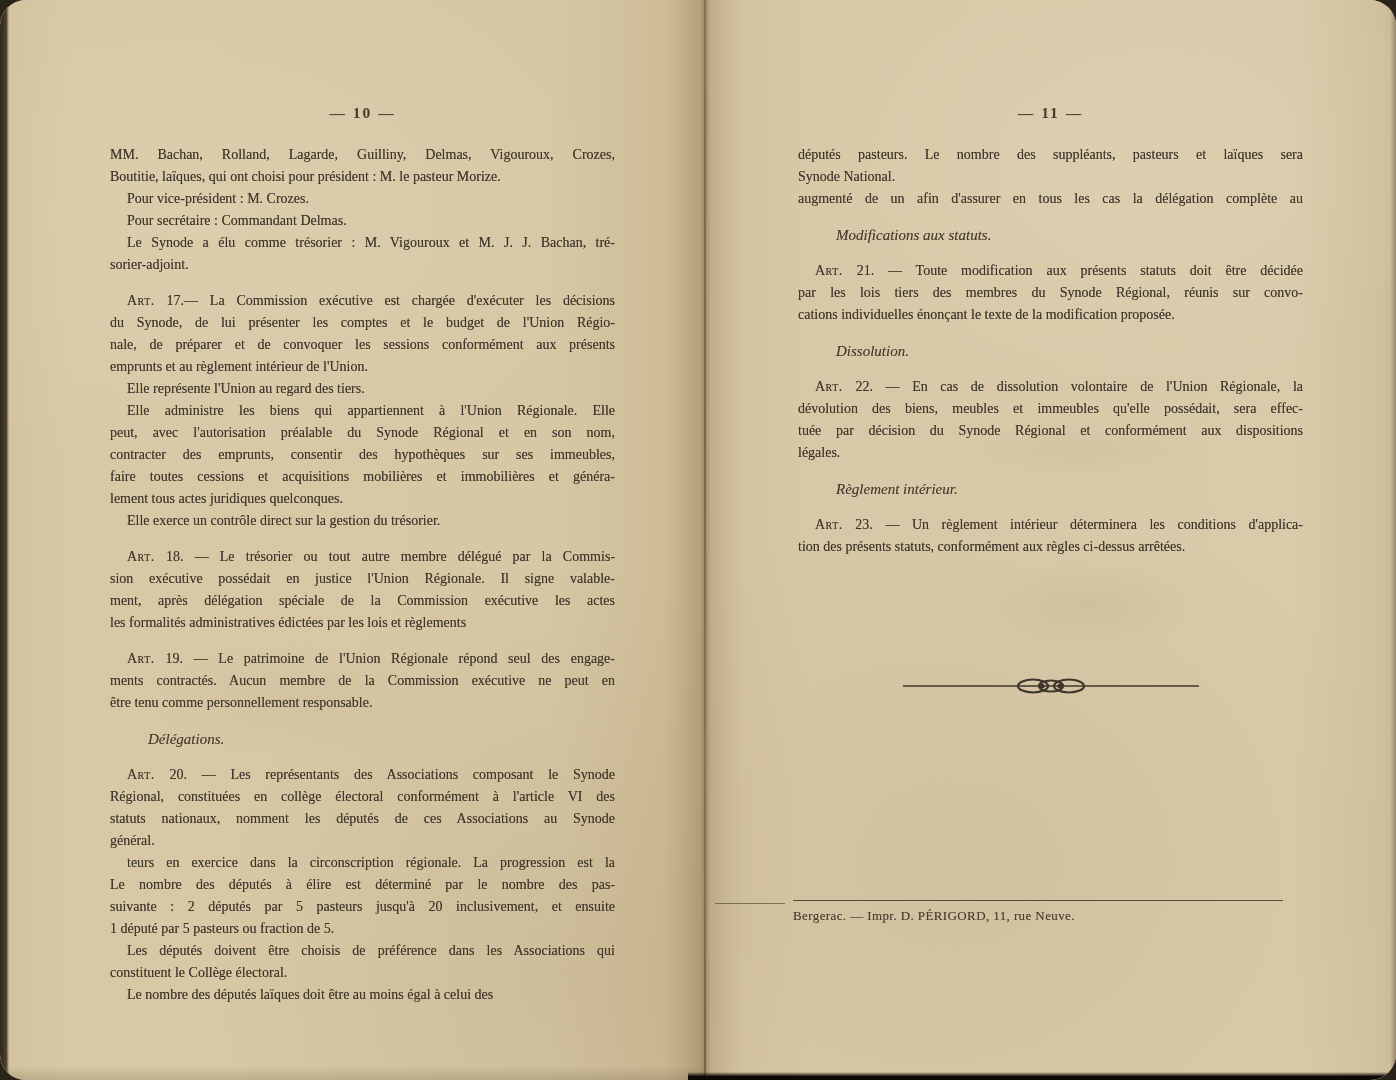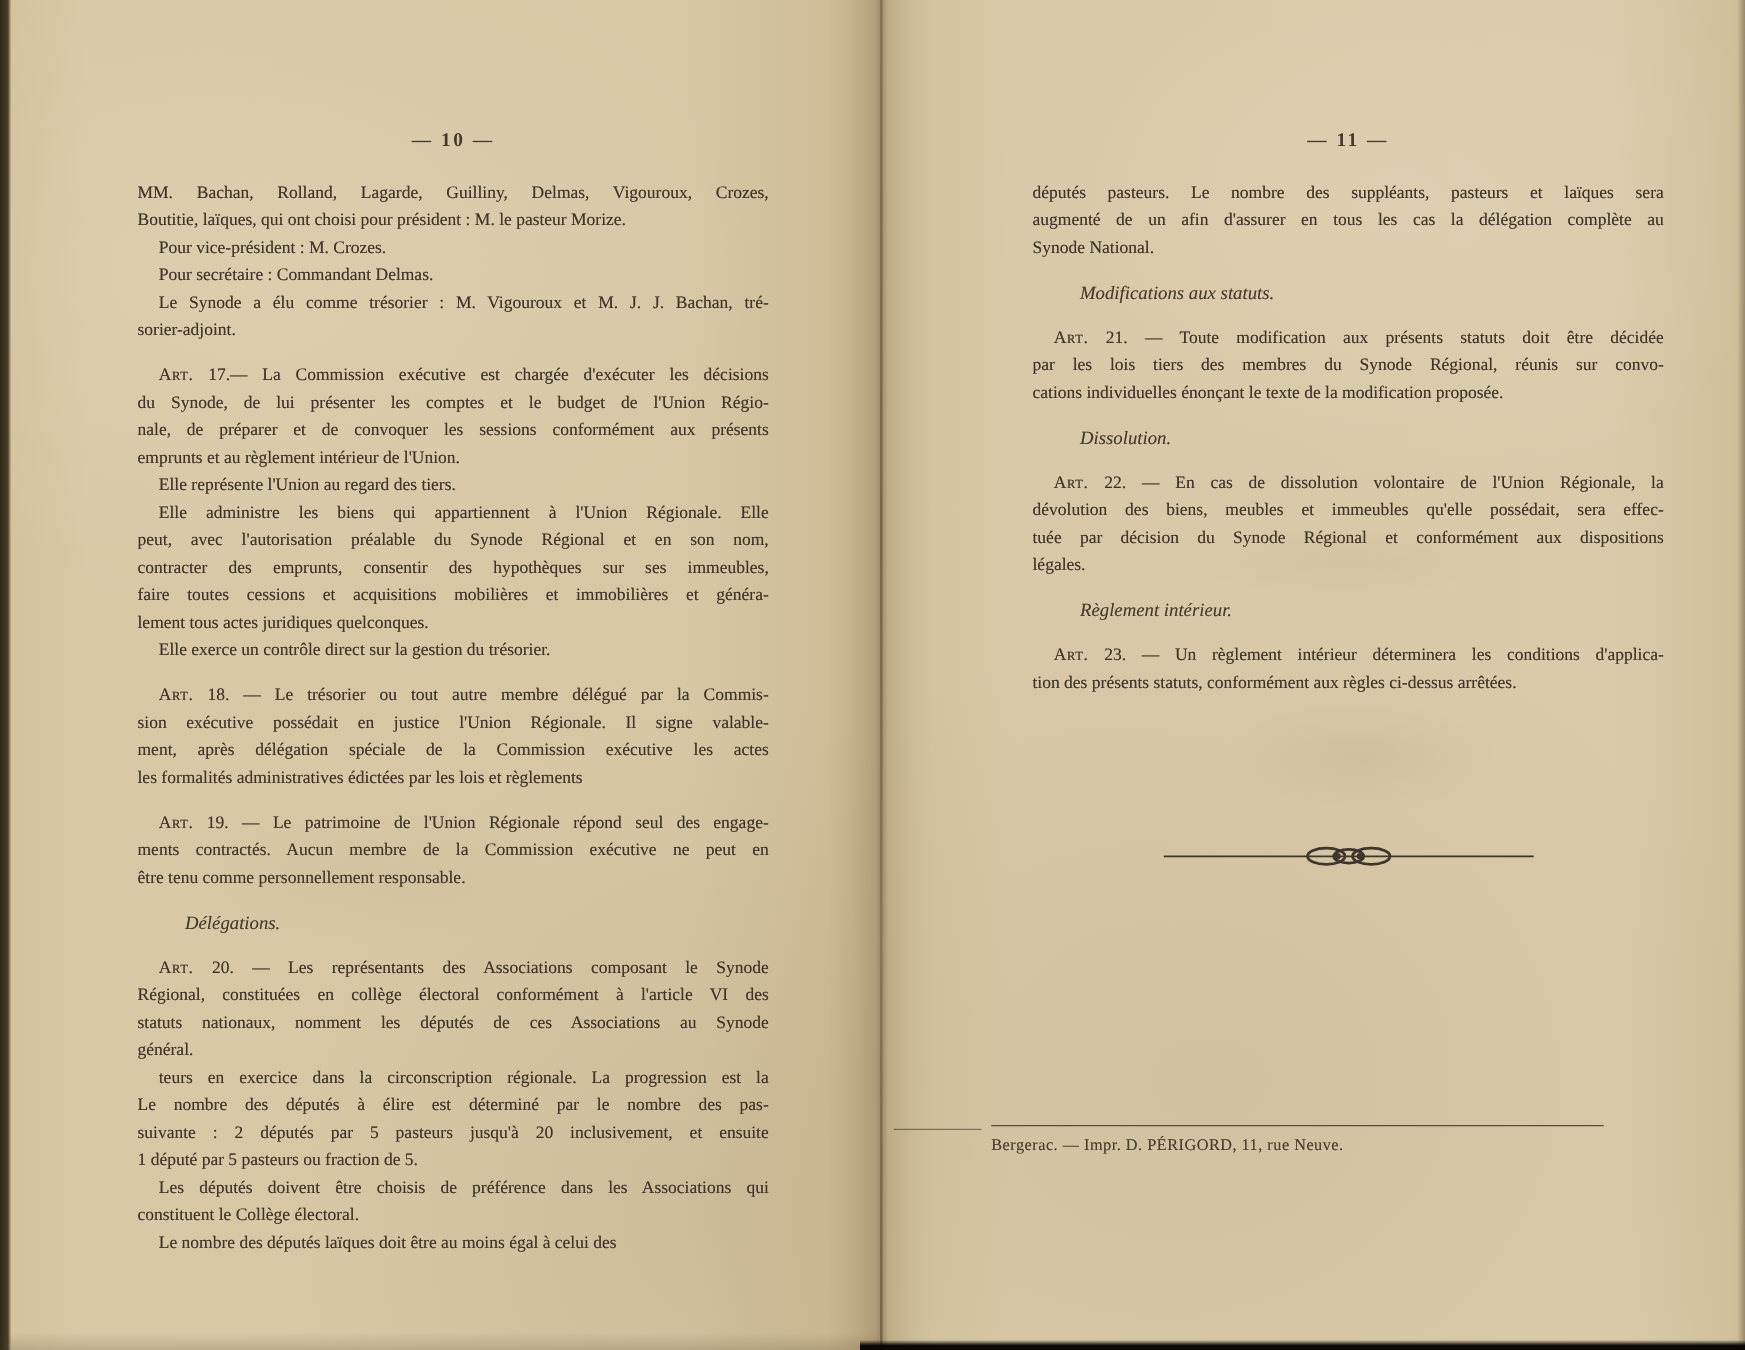--- a/index.html
+++ b/index.html
@@ -1,19 +1,20 @@
 <!DOCTYPE html>
 <html><head>
 <meta charset="utf-8">
 <style>
   html,body{margin:0;padding:0;background:#2a231a;}
   #scene{
     position:relative;width:1396px;height:1080px;overflow:hidden;
     font-family:"Liberation Serif","DejaVu Serif",serif;
     background:#f9a8d4;
+    border-radius:26px;
   }
   
   .page{position:absolute;top:0;height:1080px;}
   #page-left{
     left:0;width:703px;
     background:
       radial-gradient(ellipse 600px 400px at 30% 20%, rgba(255,250,235,0.10), rgba(0,0,0,0) 70%),
       radial-gradient(ellipse 500px 600px at 80% 90%, rgba(120,95,55,0.10), rgba(0,0,0,0) 70%),
       linear-gradient(90deg,#d2c29e 0%, #d8c8a6 10%, #d7c7a5 78%, #cdbb95 97%, #c4b089 100%);
   }
@@ -40,21 +41,21 @@
   #edge-right{position:absolute;top:0;right:0;width:6px;height:1080px;background:linear-gradient(270deg,rgba(60,48,28,0.35),rgba(60,48,28,0));}
   #edge-bottom-left{position:absolute;bottom:0;left:0;width:703px;height:14px;background:linear-gradient(180deg,rgba(70,55,30,0),rgba(70,55,30,0.18));}
   .stain{position:absolute;border-radius:50%;pointer-events:none;}
   #stain1{left:980px;top:560px;width:220px;height:90px;background:radial-gradient(ellipse,rgba(110,90,50,0.07),rgba(0,0,0,0) 70%);}
   #stain2{left:950px;top:420px;width:260px;height:60px;background:radial-gradient(ellipse,rgba(110,90,50,0.06),rgba(0,0,0,0) 70%);}
   #stain3{left:140px;top:640px;width:300px;height:120px;background:radial-gradient(ellipse,rgba(115,95,55,0.05),rgba(0,0,0,0) 70%);}
 
   
   .text-col{position:absolute;top:104px;width:505px;color:#3e362b;}
   #page-left .text-col{left:110px;}
-  #page-right .text-col{left:95px;margin-left:28px;}
+  #page-right .text-col{left:95px;}
   .pagenum{
     text-align:center;font-size:15.5px;font-weight:700;letter-spacing:2px;
     color:#453c2e;margin-bottom:22px;
   }
   .para{margin:0;}
   .para.gap{margin-top:14px;}
   .line{
     font-size:14px;line-height:22px;height:22px;overflow:hidden;
     text-align:justify;text-align-last:justify;white-space:nowrap;
     text-shadow:0 0 0.5px rgba(62,54,43,0.55);
@@ -154,22 +155,22 @@
         </div>
     </div>
   </div>
 
   <div id="page-right" class="page">
     <div class="text-col">
       <div class="pagenum">— 11 —</div>
       <div>
           <div class="para noindent">
             <div class="line">députés pasteurs.  Le nombre des suppléants, pasteurs et laïques sera</div>
+            <div class="line last">Synode National.</div>
             <div class="line">augmenté de un afin d'assurer en tous les cas la délégation complète au</div>
-            <div class="line last">Synode National.</div>
           </div>
           <div class="heading">Modifications aux statuts.</div>
           <div class="para">
             <div class="line"><span class="sc">Art.</span> 21. — Toute modification aux présents statuts doit être décidée</div>
             <div class="line">par les lois tiers des membres du Synode Régional, réunis sur convo-</div>
             <div class="line last">cations individuelles énonçant le texte de la modification proposée.</div>
           </div>
           <div class="heading">Dissolution.</div>
           <div class="para">
             <div class="line"><span class="sc">Art.</span> 22. — En cas de dissolution volontaire de l'Union Régionale, la</div>

